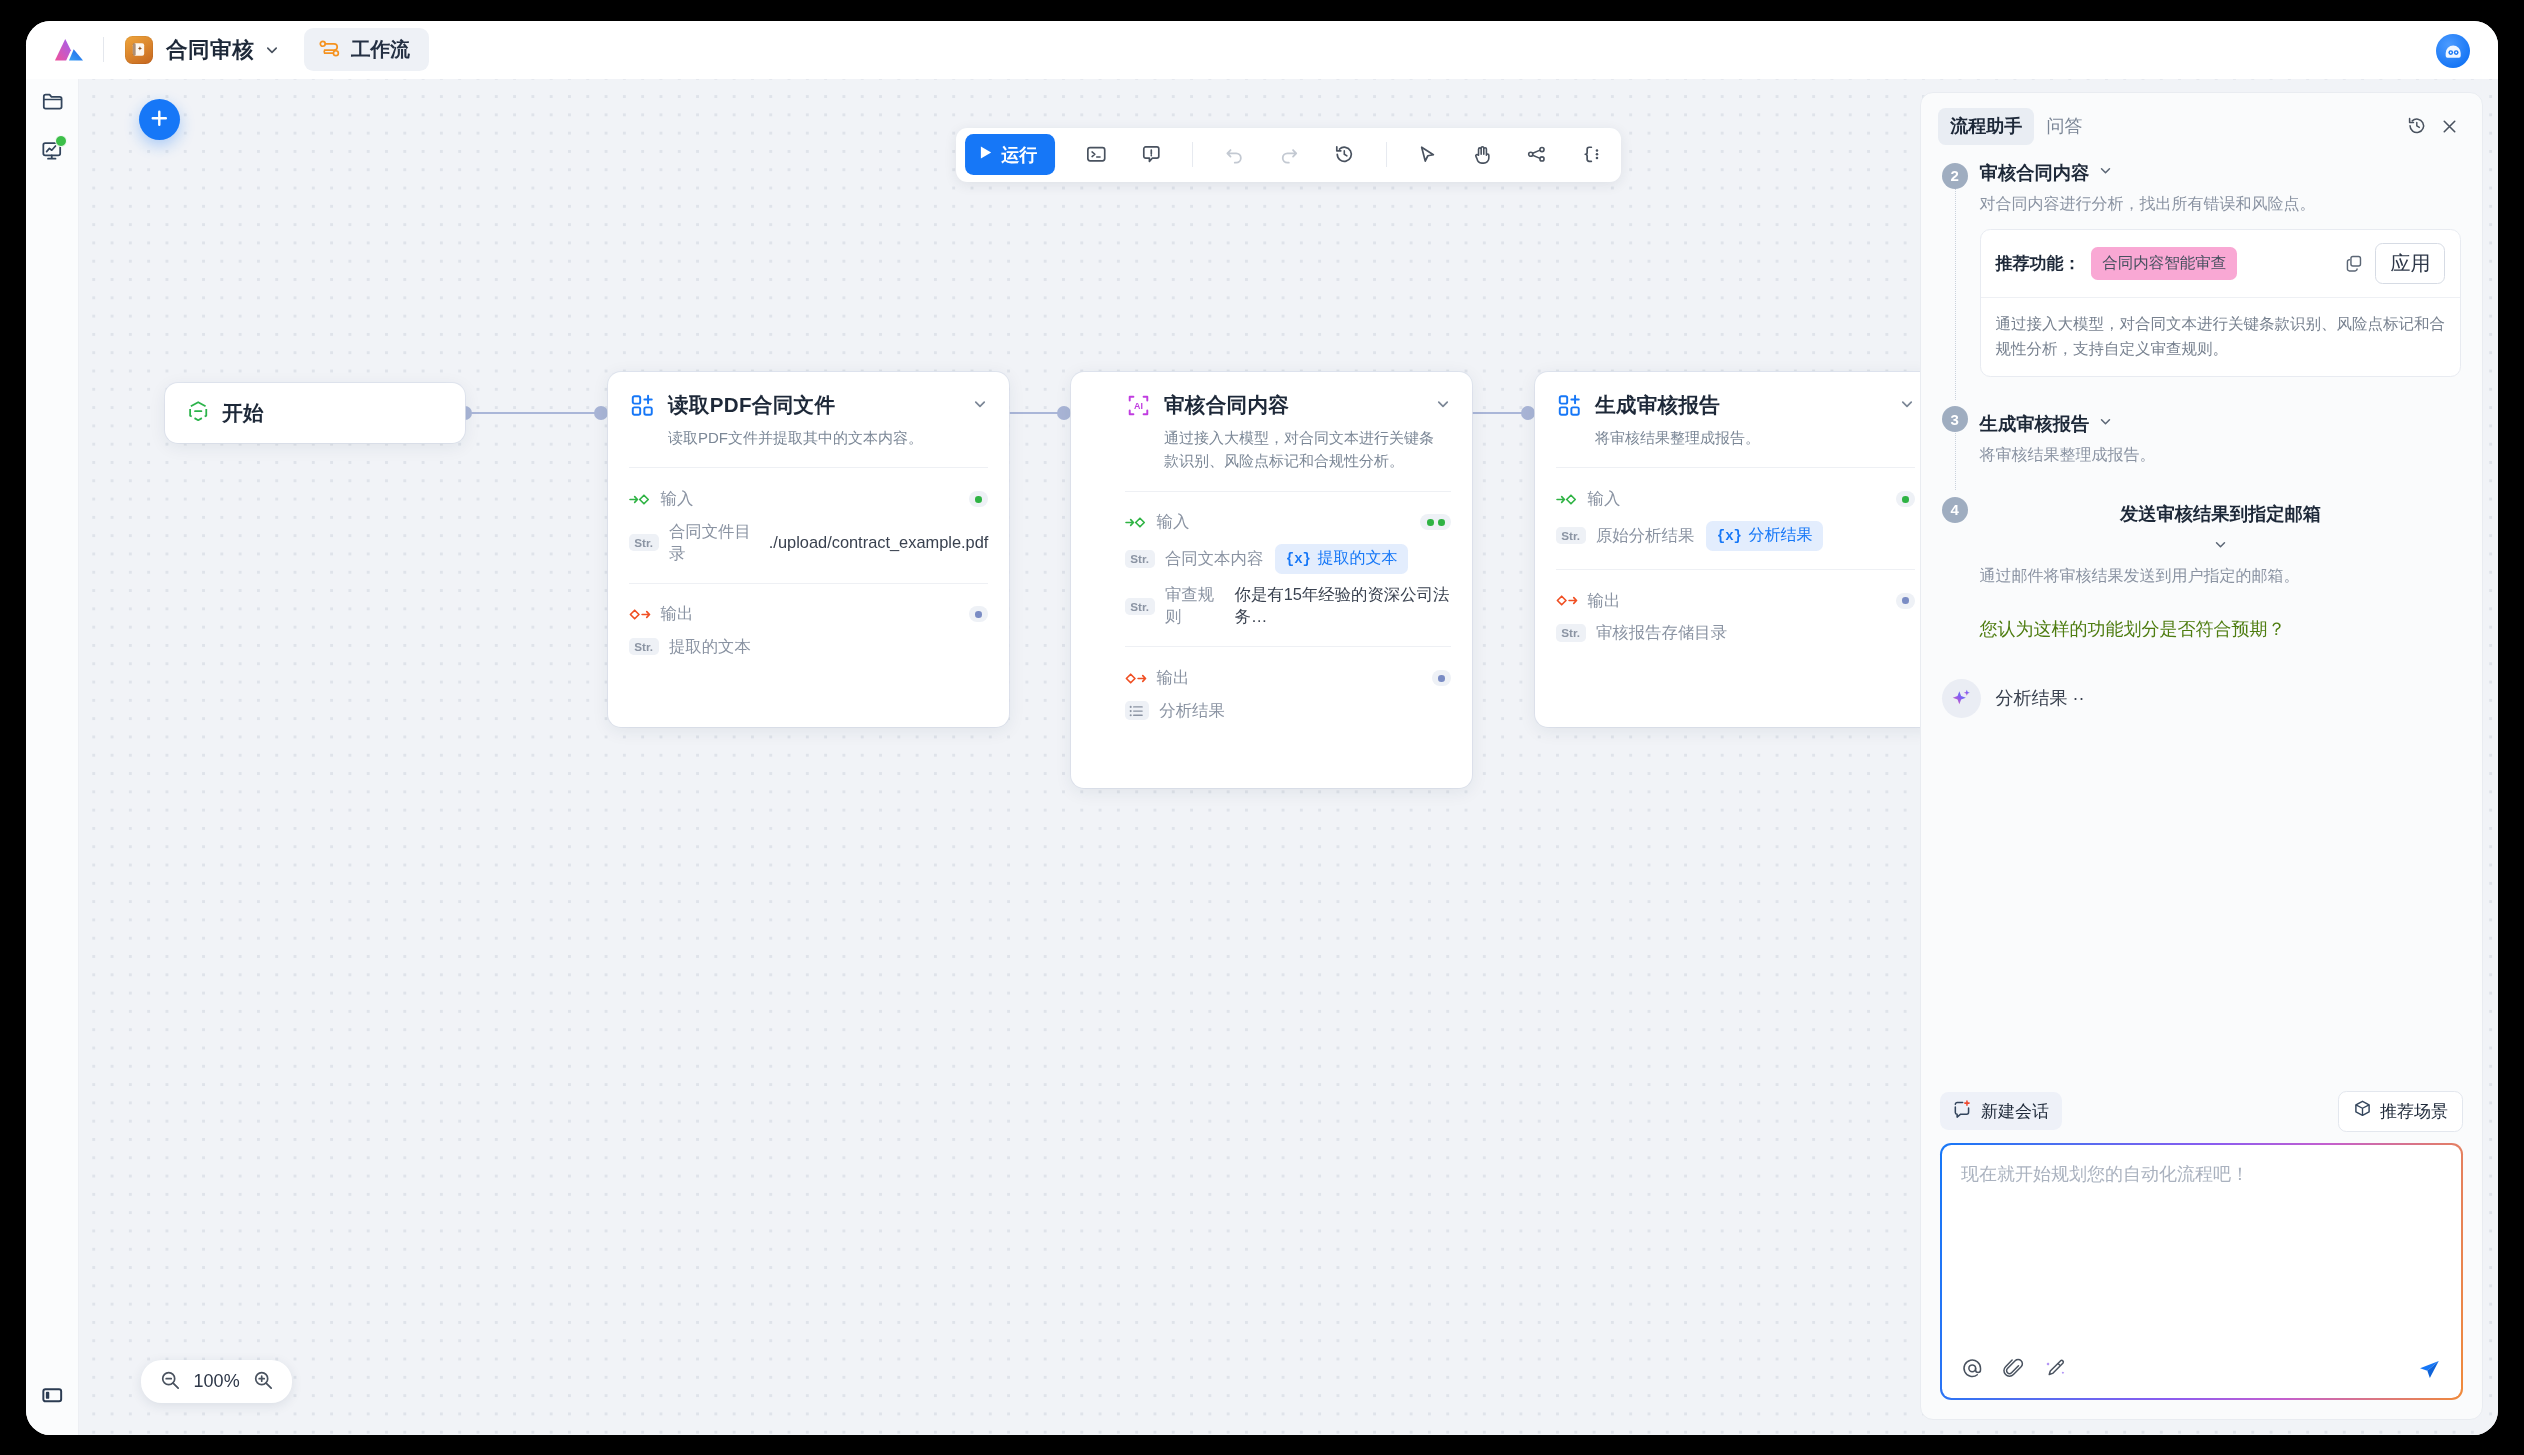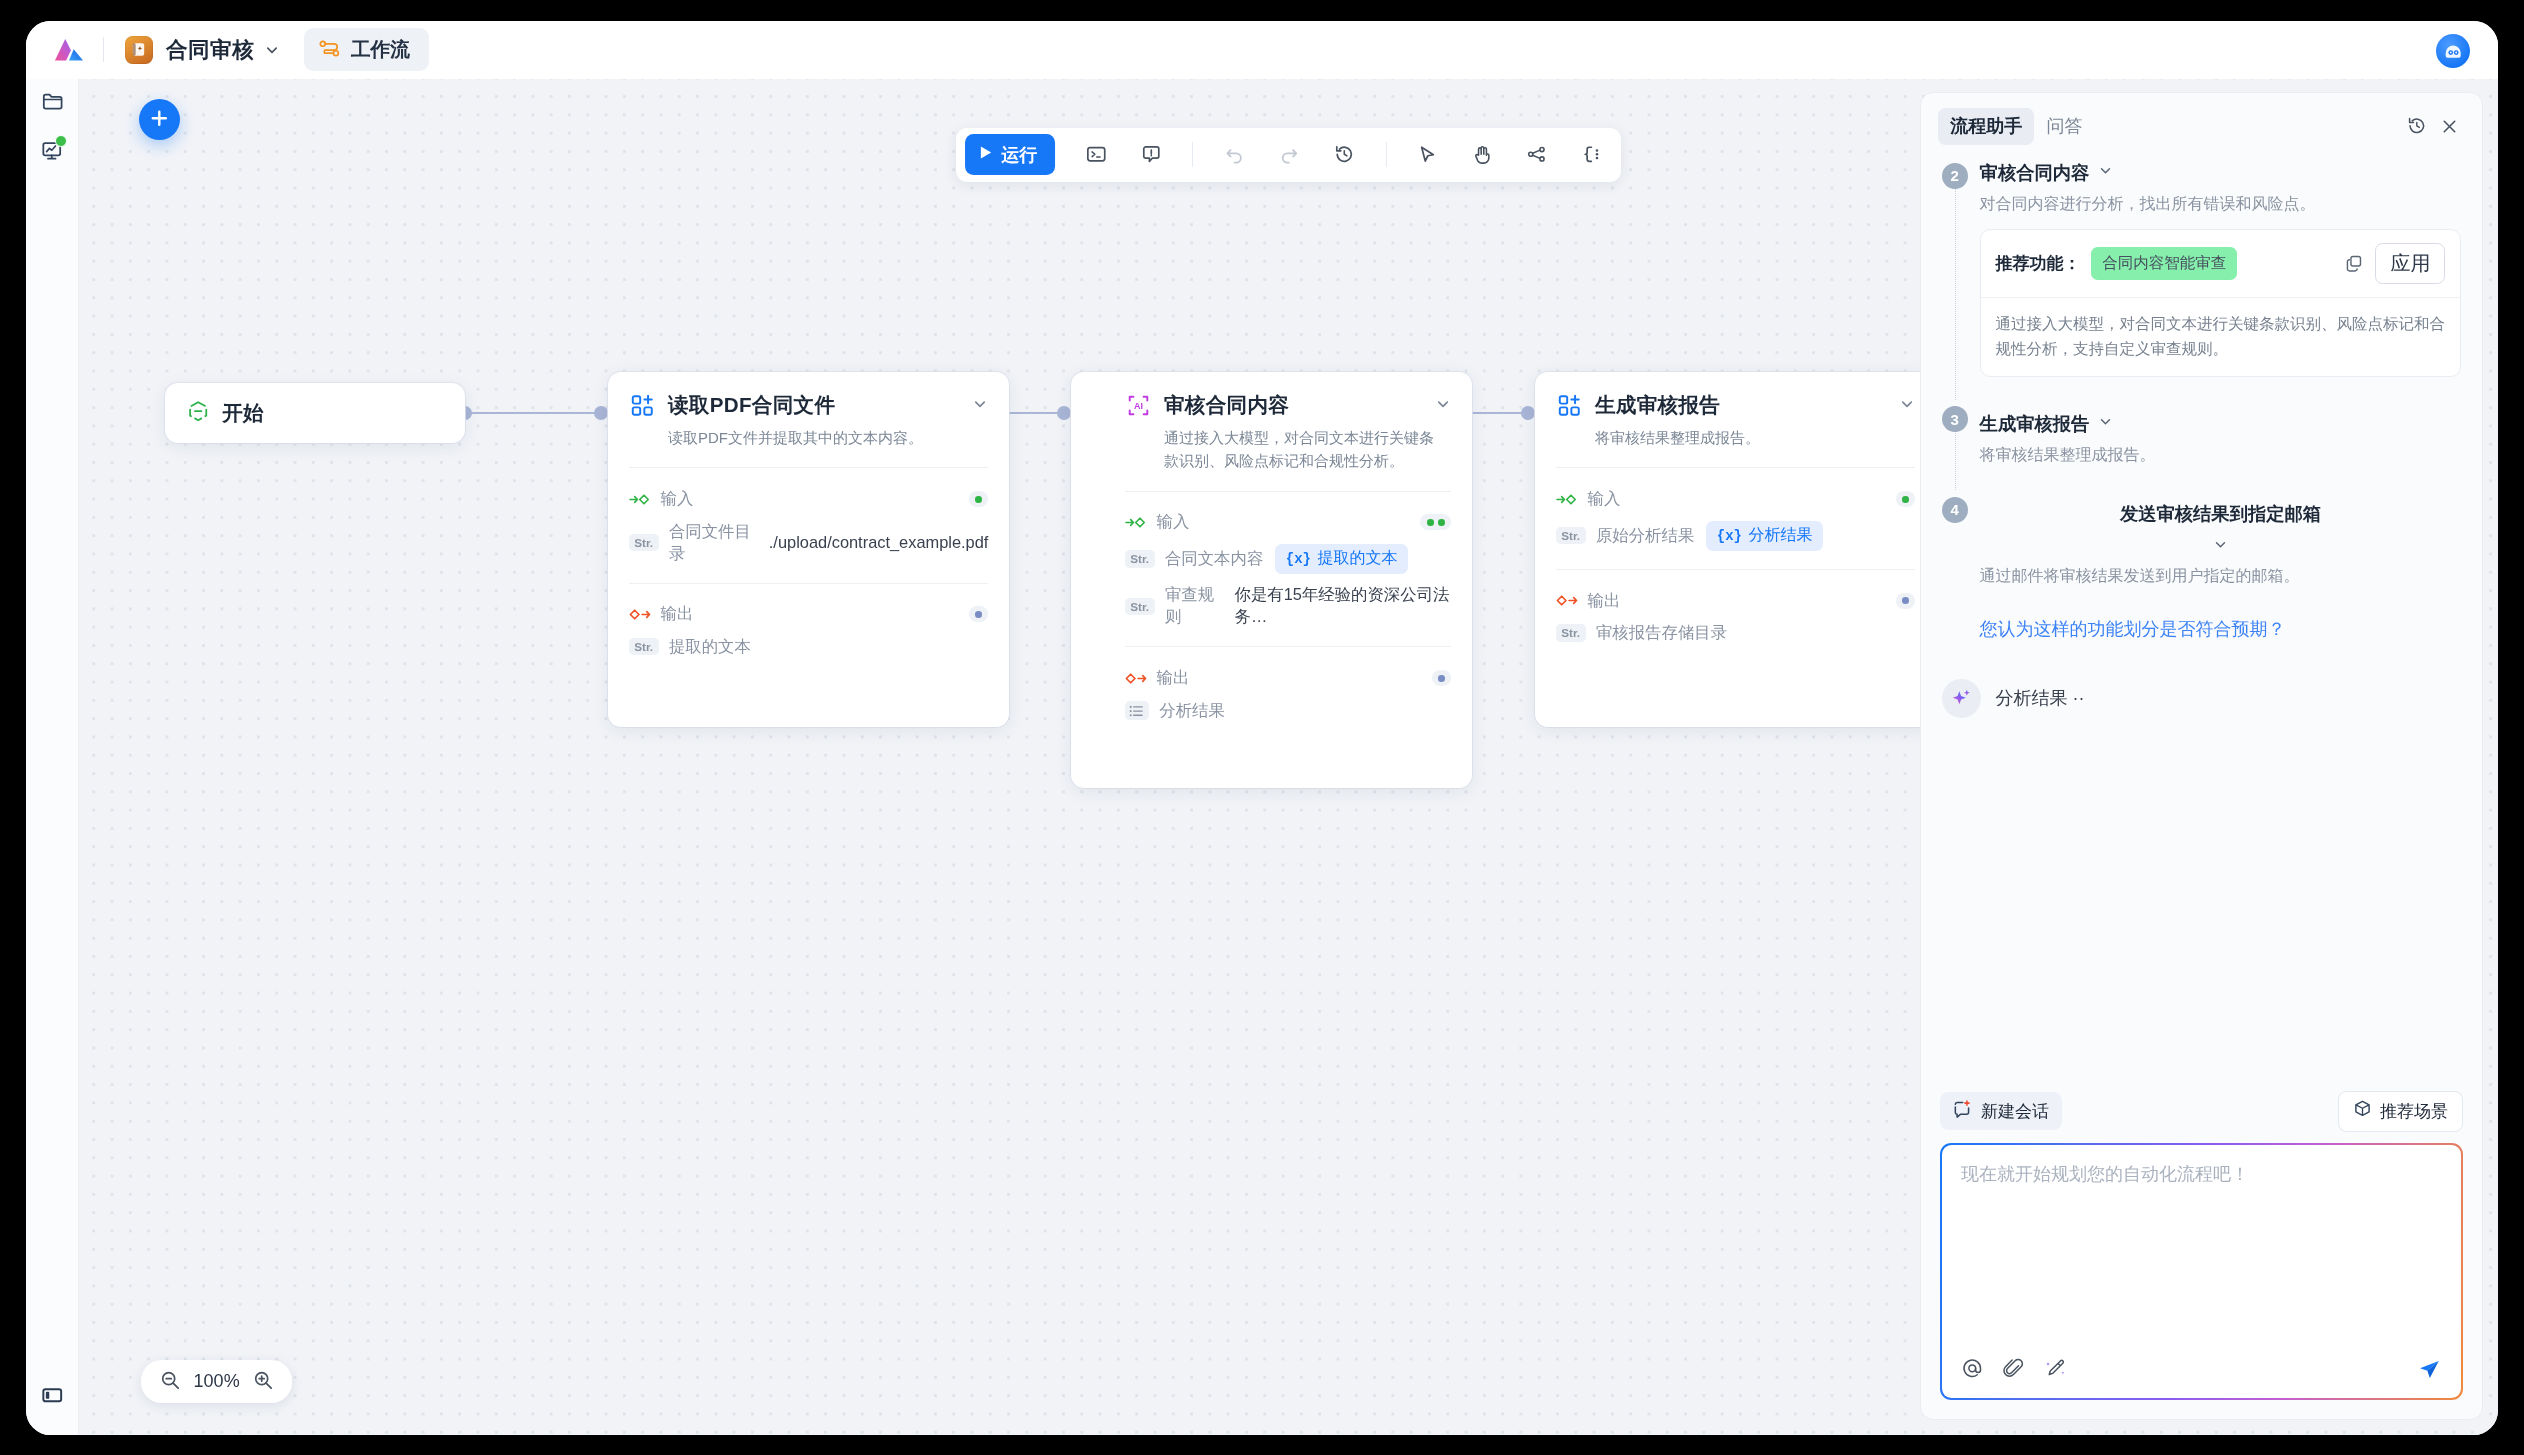--- a/index.html
+++ b/index.html
@@ -220,37 +220,37 @@
   .step-title { font-size: 18.3px; font-weight: 700; color: #1d2838; display:flex; align-items:center; gap:8.4px;}
   .step-desc { font-size: 16px; color: #8a93a2; margin-top: 7.5px; line-height: 1.5; }
   .rec-card {
     margin-top: 13px; background: #fff;
     border: 0.9px solid #e8ebf1; border-radius: 10.3px;
     overflow: hidden;
   }
   .rec-top { display: flex; align-items: center; padding: 13px 15px; }
   .rec-label { font-size: 17px; font-weight: 700; color: #1d2838; margin-right: 10.3px; }
   .rec-chip {
-    background: #86efac; border-radius: 6.6px; padding: 5.6px 11.3px;
+    background: #f9a8d4; border-radius: 6.6px; padding: 5.6px 11.3px;
     font-size: 15.5px; color: #46505f;
   }
   .rec-sp { flex: 1; }
   .rec-copy { width: 28px; height: 28px; display:flex;align-items:center;justify-content:center; }
   .rec-apply {
     border: 0.9px solid #d6dbe4; border-radius: 7.5px;
     padding: 5.6px 14px; font-size: 20px; color: #2d3748;
     background: #fff; margin-left: 7.5px;
   }
   .rec-body {
     border-top: 0.9px solid #eef0f4;
     padding: 13px 15px 15px 15px;
     font-size: 15.5px; color: #77818f; line-height: 1.62;
   }
   .ask {
-    font-size: 18px; color: #3b82f6; padding: 9.4px 20.6px 0 58px;
+    font-size: 18px; color: #4d7c0f; padding: 9.4px 20.6px 0 58px;
   }
   .gen-row { display: flex; align-items: center; gap: 15px; padding: 38px 20.6px 0 20.6px; }
   .gen-ico {
     width: 39px; height: 39px; border-radius: 50%;
     background: #eaedf4; display:flex; align-items:center; justify-content:center;
   }
   .gen-txt { font-size: 18px; color: #39414f; }
 
   
   .composer { position: absolute; left: 0; right: 0; bottom: 0; padding: 0 19px 19px 19px; }

